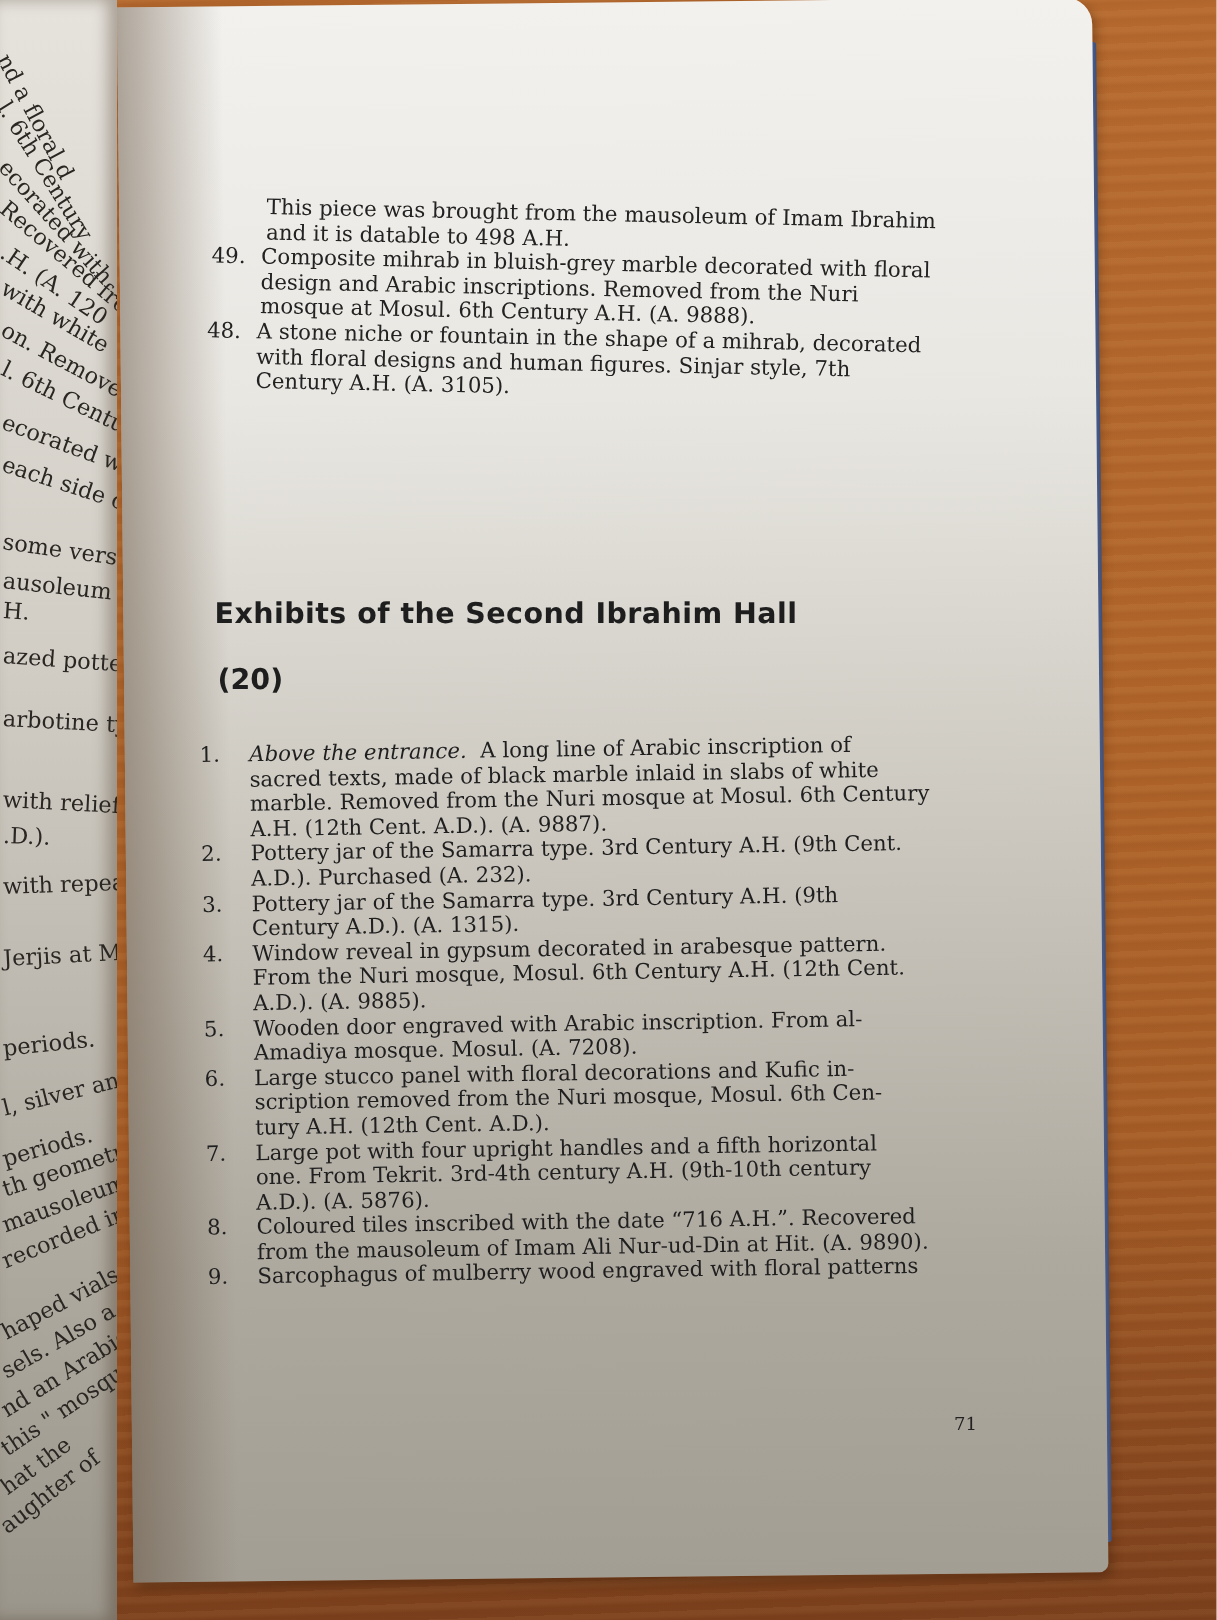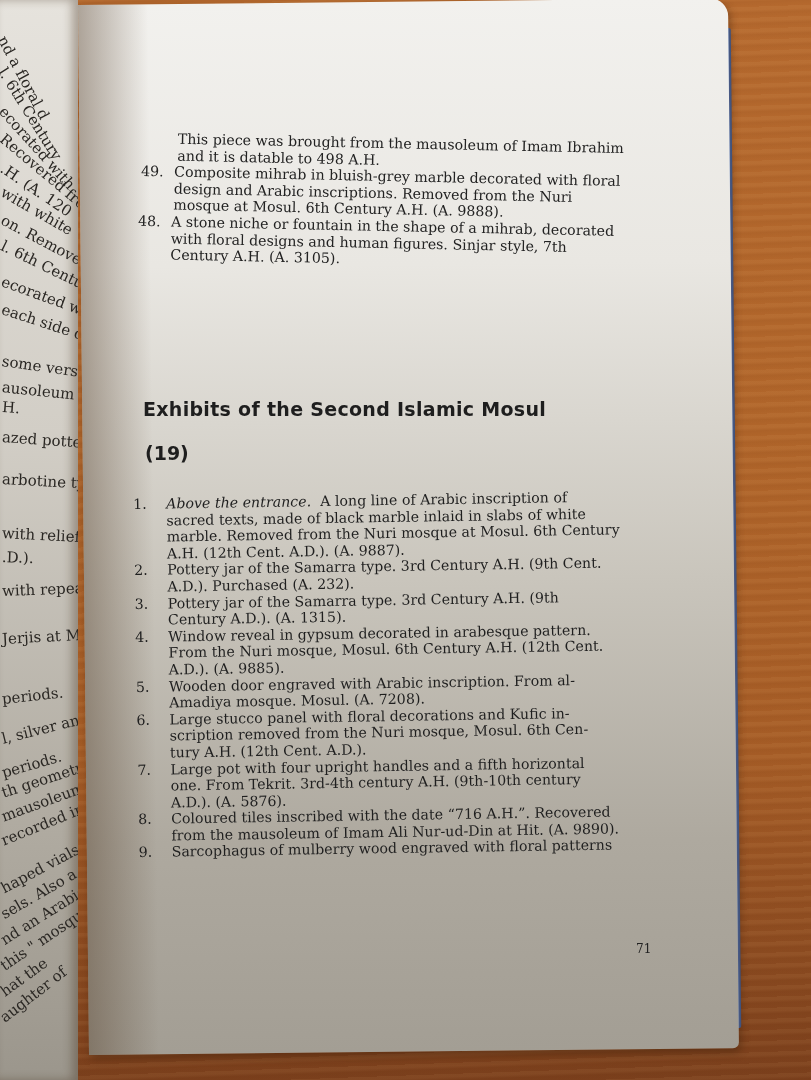--- a/index.html
+++ b/index.html
@@ -140,22 +140,22 @@
   <div class="item" style="margin-left:-5px">
     <span class="num">48.</span>
     <span class="txt">
       <div>A stone niche or fountain in the shape of a mihrab, decorated</div>
       <div>with floral designs and human figures. Sinjar style, 7th</div>
       <div>Century A.H. (A. 3105).</div>
     </span>
   </div>
 </div>
 
-<div class="heading">Exhibits of the Second Islamic Mosul</div>
-<div class="heading-sub">(19)</div>
+<div class="heading">Exhibits of the Second Ibrahim Hall</div>
+<div class="heading-sub">(20)</div>
 
 <div class="list">
   <div class="item">
     <span class="num">1.</span>
     <span class="txt">
       <div><span class="italic">Above the entrance.</span>&nbsp;&nbsp;<span>A long line of Arabic inscription of</span></div>
       <div>sacred texts, made of black marble inlaid in slabs of white</div>
       <div>marble. Removed from the Nuri mosque at Mosul. 6th Century</div>
       <div>A.H. (12th Cent. A.D.). (A. 9887).</div>
     </span>

